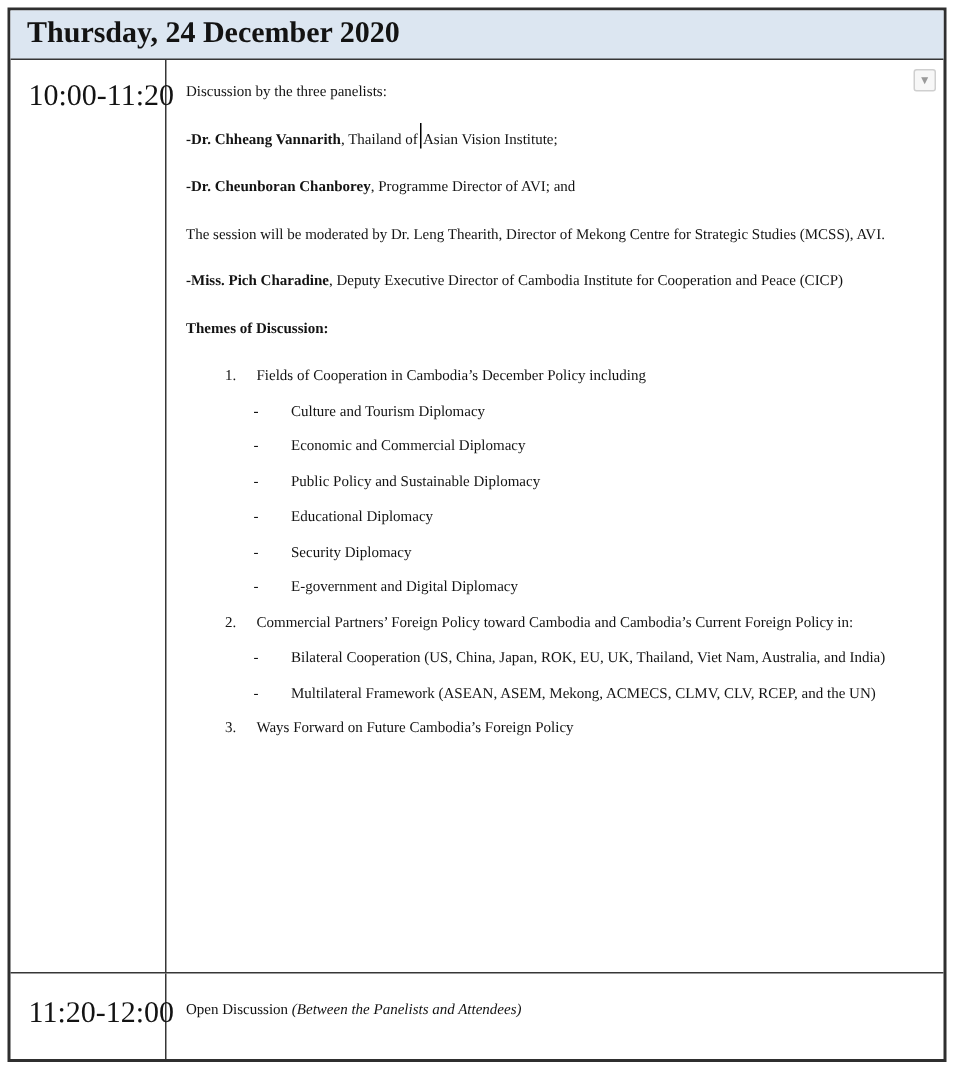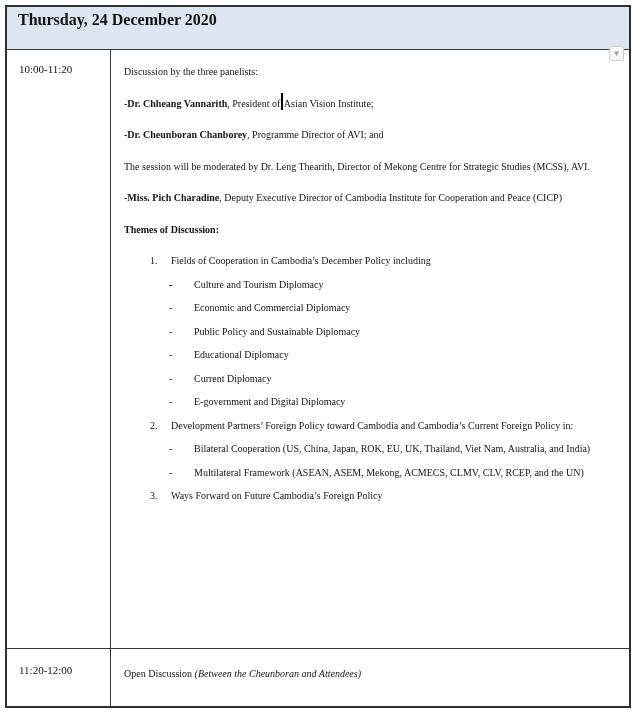--- a/index.html
+++ b/index.html
@@ -19,38 +19,38 @@
     width: 626px; height: 703px;
     border: 2px solid #2f2f2f;
     display: flex;
     flex-direction: column;
     background: #fff;
   }
 
   .header-row {
     background: #dce6f1;
     border-bottom: 1px solid #363636;
-    height: 43px;
+    height: 33px;
     padding: 4px 10px 0 11px;
-    font-size: 16px;
+    font-size: 20px;
     font-weight: bold;
     flex: 0 0 auto;
   }
 
   .body-row {
     display: grid;
     grid-template-columns: 104px 1fr;
   }
   .row-1 { flex: 1 1 auto; border-bottom: 1px solid #363636; overflow: hidden; }
   .row-2 { flex: 0 0 57px; }
 
   .time-cell {
     border-right: 1px solid #363636;
     padding: 13px 4px 0 12px;
-    font-size: 11px;
+    font-size: 20px;
     white-space: nowrap;
   }
   .content-cell {
     padding: 10px 30px 6px 13px;
     font-size: 10px;
     line-height: 23.5px;
   }
   .content-cell p { margin: 0 0 8px 0; }
   .justify { text-align: justify; }
   b, .bold { font-weight: bold; }
@@ -109,21 +109,21 @@
     </div>
 
     <div class="body-row row-1">
       <div class="time-cell">
         <span>10:00-11:20</span>
       </div>
       <div class="content-cell">
 
         <p><span>Discussion by the three panelists:</span></p>
 
-        <p><b><span>-</span><span>Dr. Chheang Vannarith</span></b><span>, President of</span><span class="caret"></span><span>Asian Vision Institute;</span></p>
+        <p><b><span>-</span><span>Dr. Chheang Vannarith</span></b><span>, Thailand of</span><span class="caret"></span><span>Asian Vision Institute;</span></p>
 
         <p><b><span>-</span><span>Dr. Cheunboran Chanborey</span></b><span>, Programme Director of AVI; and</span></p>
 
         <p class="justify"><span>The session will be moderated by Dr. Leng Thearith, Director of Mekong Centre for Strategic Studies (MCSS), AVI.</span></p>
 
         <p class="justify"><b><span>-</span><span>Miss. Pich Charadine</span></b><span>, Deputy Executive Director of Cambodia Institute for Cooperation and Peace (CICP)</span></p>
 
         <p><b>Themes of Discussion:</b></p>
 
         <div class="themes-list">
@@ -146,30 +146,30 @@
           <div class="dash-item">
             <span class="dash-marker">-</span>
             <span>Public Policy and Sustainable Diplomacy</span>
           </div>
           <div class="dash-item">
             <span class="dash-marker">-</span>
             <span>Educational Diplomacy</span>
           </div>
           <div class="dash-item">
             <span class="dash-marker">-</span>
-            <span>Current Diplomacy</span>
+            <span>Security Diplomacy</span>
           </div>
           <div class="dash-item">
             <span class="dash-marker">-</span>
             <span>E-government and Digital Diplomacy</span>
           </div>
 
           <div class="num-item justify">
             <span class="num-marker">2.</span>
-            <span>Development Partners’ Foreign Policy toward Cambodia and Cambodia’s Current Foreign Policy in:</span>
+            <span>Commercial Partners’ Foreign Policy toward Cambodia and Cambodia’s Current Foreign Policy in:</span>
           </div>
           <div class="dash-item justify">
             <span class="dash-marker">-</span>
             <span>Bilateral Cooperation (US, China, Japan, ROK, EU, UK, Thailand, Viet Nam, Australia, and India)</span>
           </div>
           <div class="dash-item justify">
             <span class="dash-marker">-</span>
             <span>Multilateral Framework (ASEAN, ASEM, Mekong, ACMECS, CLMV, CLV, RCEP, and the UN)</span>
           </div>
 
@@ -180,21 +180,21 @@
 
         </div>
       </div>
     </div>
 
     <div class="body-row row-2">
       <div class="time-cell" style="padding-top:15px;">
         <span>11:20-12:00</span>
       </div>
       <div class="content-cell" style="padding-top:13px;">
-        <span>Open Discussion </span><span class="italic">(Between the Cheunboran and Attendees)</span>
+        <span>Open Discussion </span><span class="italic">(Between the Panelists and Attendees)</span>
       </div>
     </div>
 
   </div>
 
   <div class="dropdown-box">
     <span>▼</span>
   </div>
 
 </div>

